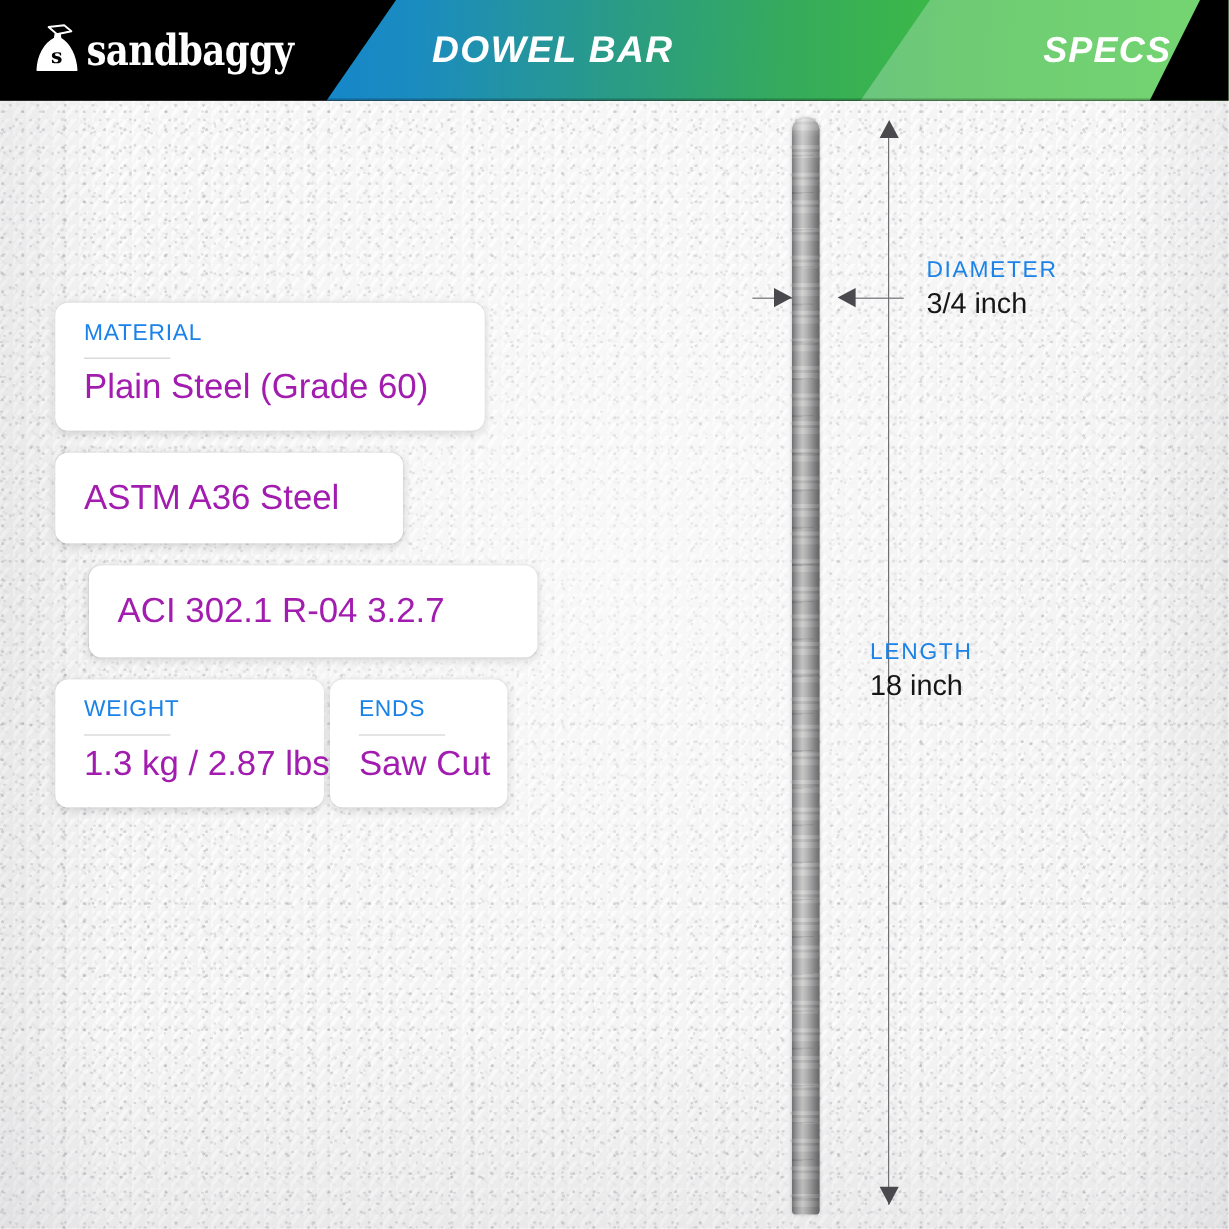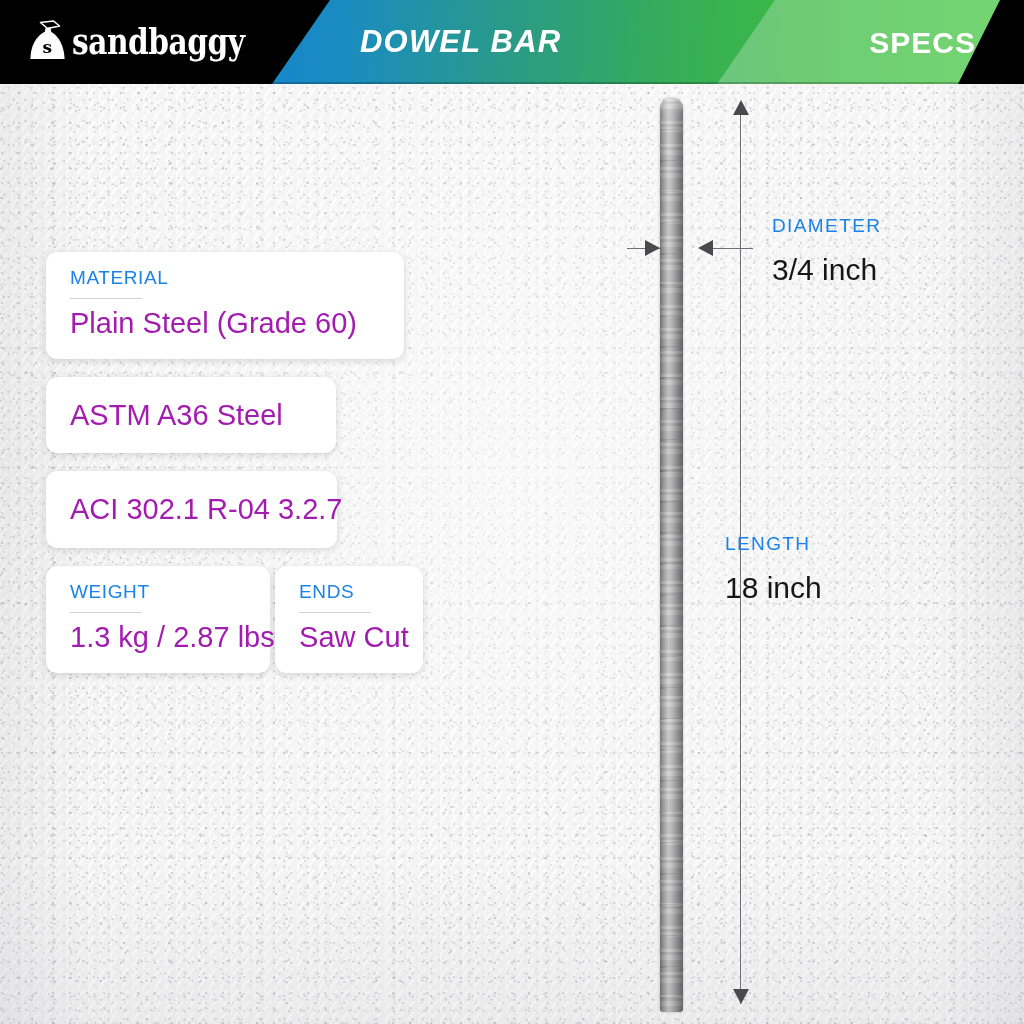--- a/index.html
+++ b/index.html
@@ -127,20 +127,21 @@
     font-style: italic;
     font-weight: 700;
     font-size: 31px;
     letter-spacing: 1.2px;
   }
   .hdr-specs {
     position: absolute;
     right: 48px; top: 26px;
     color: #ffffff;
     font-family: "Liberation Sans", sans-serif;
+    font-style: italic;
     font-weight: 700;
     font-size: 30px;
     letter-spacing: 1.0px;
   }
 
   
   .cards {
     position: absolute;
     left: 46px;
     top: 252px;
@@ -150,21 +151,21 @@
     background: #ffffff;
     border-radius: 11px;
     box-shadow: 0 2px 7px rgba(60,60,65,.17), 0 0 1px rgba(0,0,0,.10);
     padding: 16px 24px 18px 24px;
     margin-bottom: 18px;
     display: inline-block;
     box-sizing: border-box;
   }
   .card.w-material { width: 358px; }
   .card.w-astm     { width: 290px; }
-  .card.w-aci      { width: 291px; }
+  .card.w-aci      { width: 374px; margin-left: 28px; }
   .card.w-weight   { width: 224px; }
   .card.w-ends     { width: 148px; }
 
   .card.no-label { padding-top: 20px; padding-bottom: 20px; }
 
   .card-label {
     color: #1a82e8;
     font-family: "Liberation Sans", sans-serif;
     font-size: 19px;
     font-weight: 400;
@@ -283,23 +284,23 @@
     color: #1a82e8;
     font-family: Liberation Sans, sans-serif;
     font-size: 19px;
     letter-spacing: 1.4px;
     line-height: 1.1;
     white-space: nowrap;
   }
   .dim-value {
     color: #161616;
     font-family: "Liberation Sans", sans-serif;
-    font-size: 30px;
+    font-size: 24px;
     line-height: 1.25;
-    margin-top: 14px;
+    margin-top: 2px;
     white-space: nowrap;
   }
 </style>
 </head>
 <body>
 
 <div id="page">
 
   <div class="bg-texture"></div>
   <div class="bg-vignette"></div>

